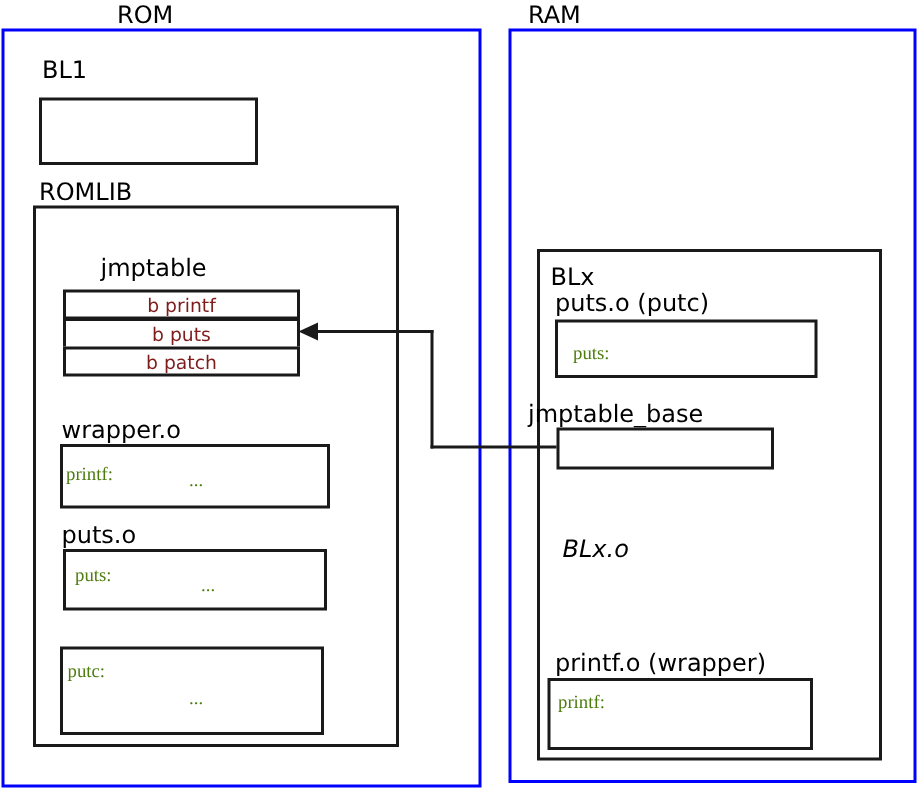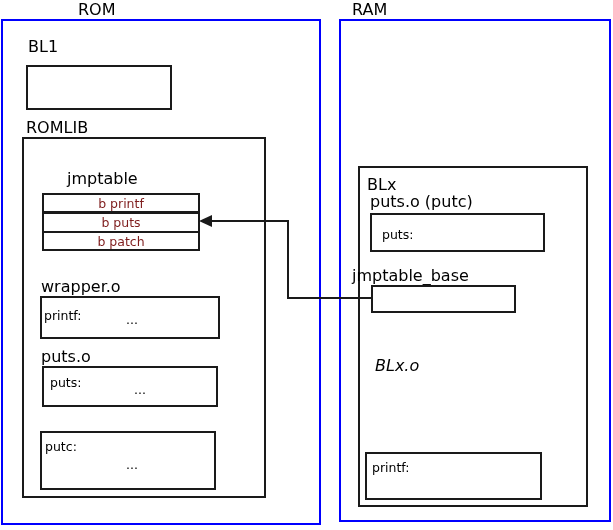--- a/index.html
+++ b/index.html
@@ -30,23 +30,24 @@
   }
   .box {
     position: absolute;
     border: 2px solid #1a1a1a;
     background: #ffffff;
     box-sizing: border-box;
   }
   .box-inner-text {
     position: absolute;
     font-size: 12.5px;
-    color: #000000;
+    color: #4d7c0f;
     white-space: nowrap;
     line-height: 1;
+    font-family: Liberation Serif, serif;
   }
   .jmp-row {
     position: absolute;
     border: 2px solid #1a1a1a;
     background: #ffffff;
     box-sizing: border-box;
     font-size: 12.5px;
     color: #7f1d1d;
     text-align: center;
     line-height: 17px;
@@ -117,20 +118,21 @@
     <span class="box-inner-text" style="left:10px; top:14px;">puts:</span>
   </div>
 
   <div class="lbl" style="left:352px; top:268px;">jmptable_base</div>
   <div class="box" style="left:371px; top:285px; width:145px; height:28px;">
     <span class="box-inner-text" style="left:6px; top:8px;"></span>
   </div>
 
   <div class="lbl" style="left:375px; top:358px;font-style:italic;">BLx.o</div>
 
+  <div class="lbl" style="left:370px; top:434px;">printf.o (wrapper)</div>
   <div class="box" style="left:365px; top:452px; width:177px; height:48px;">
     <span class="box-inner-text" style="left:5px; top:8px;">printf:</span>
   </div>
 
   <div class="conn" style="left:287px; top:297px; width:84px; height:2px;"></div>
   <div class="conn" style="left:287px; top:220px; width:2px; height:79px;"></div>
   <div class="conn" style="left:210px; top:220px; width:79px; height:2px;"></div>
   <div class="arrowhead" style="left:199px; top:215px;"></div>
 
 </div>

